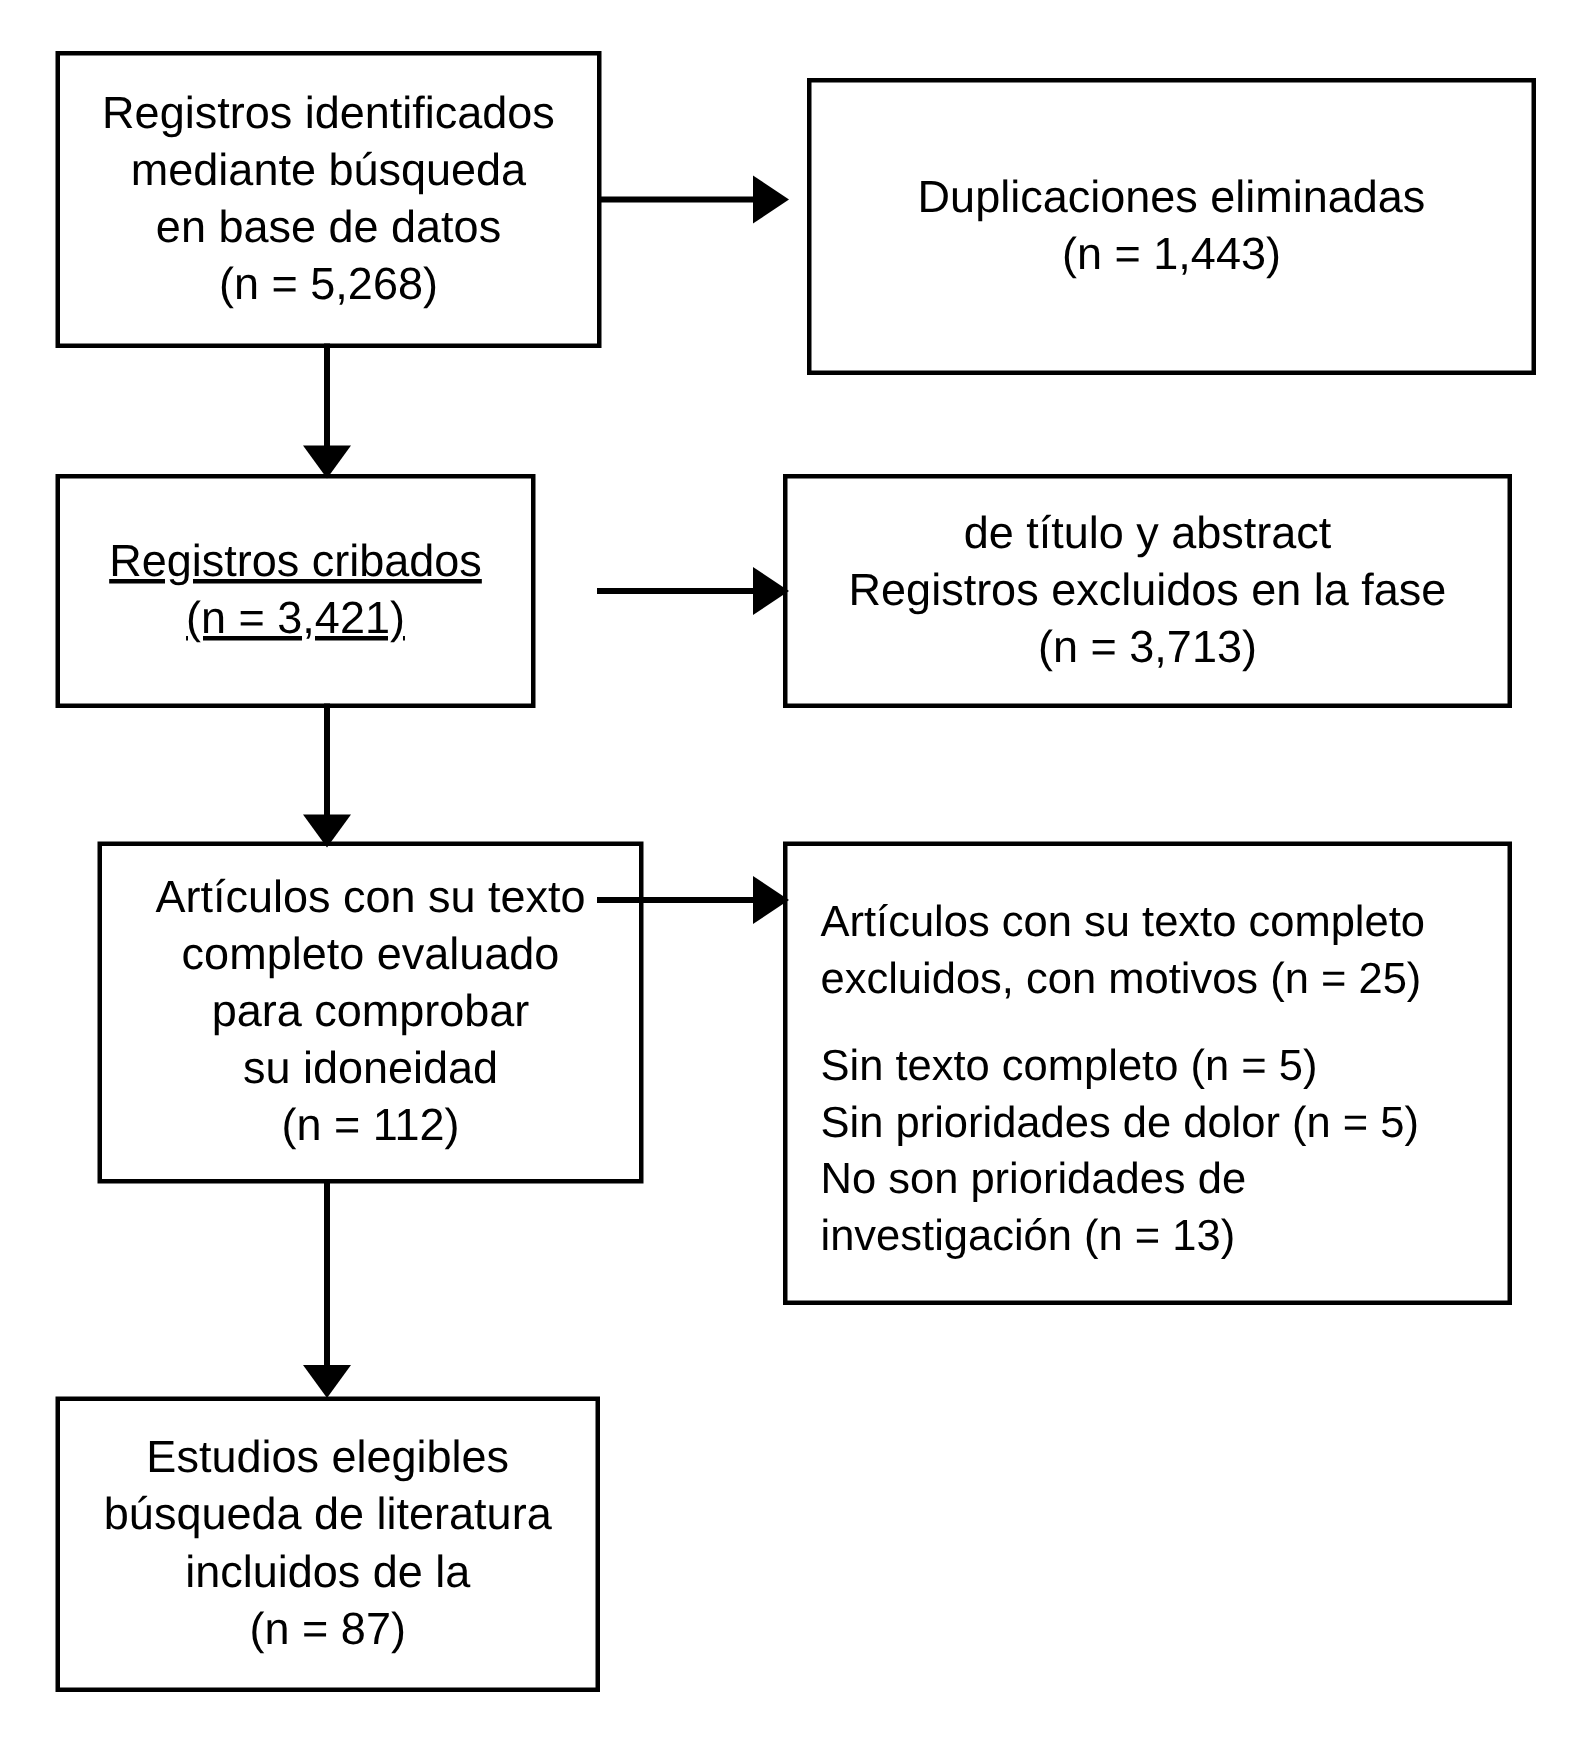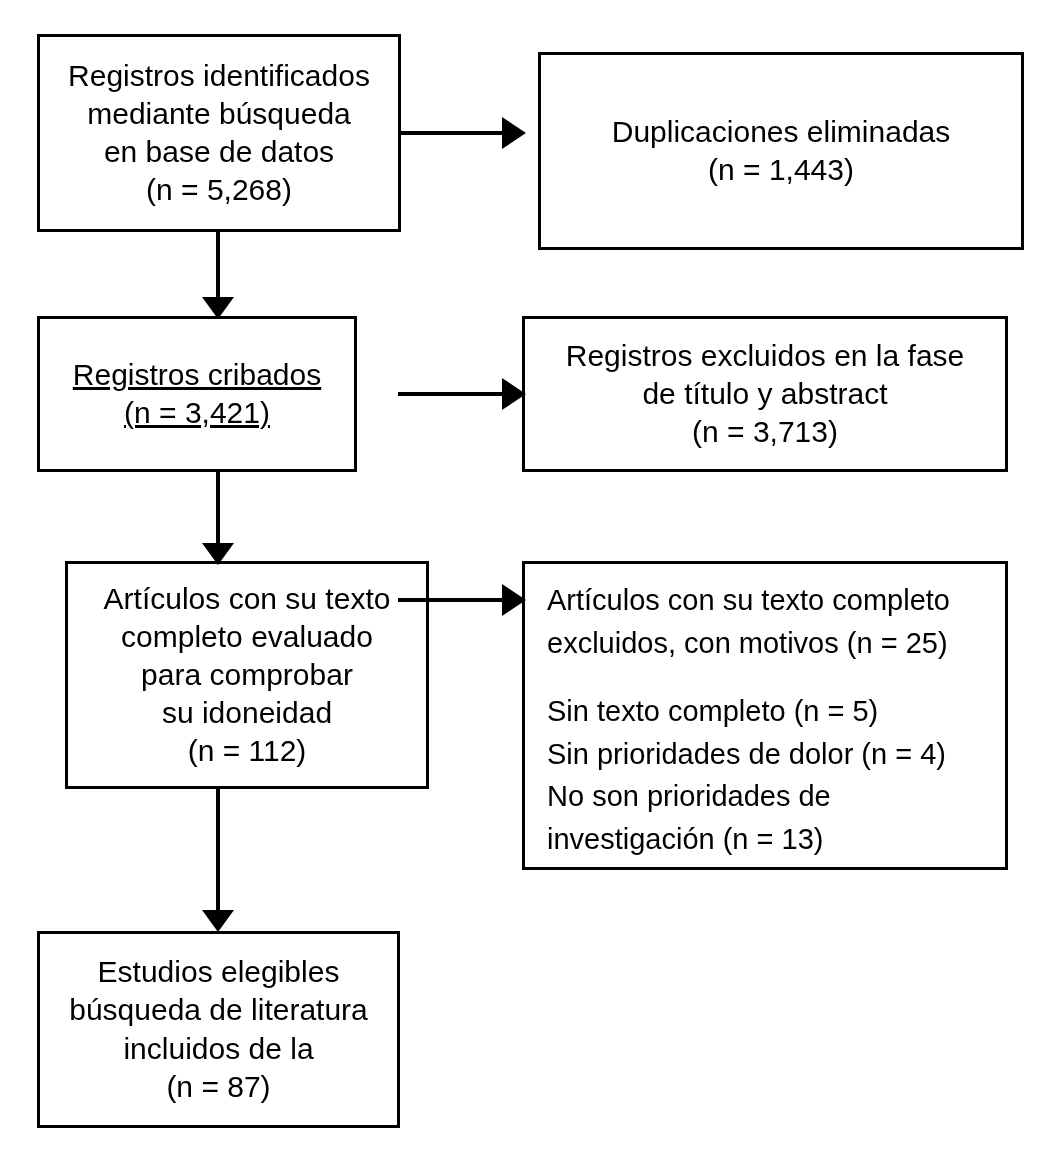--- a/index.html
+++ b/index.html
@@ -36,21 +36,21 @@
     text-align: center;
     font-size: 30px;
     line-height: 1.27;
     white-space: nowrap;
   }
   .flow-box.align-left .line {
     text-align: left;
   }
   .flow-box.align-left {
     align-items: flex-start;
-    justify-content: space-between;
+    justify-content: center;
     padding: 18px 8px 8px 22px;
   }
   .flow-box.align-left .line {
     font-size: 29px;
     line-height: 1.30;
   }
   .line.spacer {
     height: 20px;
   }
 
@@ -94,39 +94,39 @@
     <span class="line">Duplicaciones eliminadas</span>
     <span class="line">(n = 1,443)</span>
   </div>
 
   <div class="flow-box" id="box-screened">
     <span class="line">Registros cribados</span>
     <span class="line">(n = 3,421)</span>
   </div>
 
   <div class="flow-box" id="box-excluded-ta">
+    <span class="line">de título y abstract</span>
     <span class="line">Registros excluidos en la fase</span>
-    <span class="line">de título y abstract</span>
     <span class="line">(n = 3,713)</span>
   </div>
 
   <div class="flow-box" id="box-fulltext">
     <span class="line">Artículos con su texto</span>
     <span class="line">completo evaluado</span>
     <span class="line">para comprobar</span>
     <span class="line">su idoneidad</span>
     <span class="line">(n = 112)</span>
   </div>
 
   <div class="flow-box align-left" id="box-excluded-ft">
     <span class="line">Artículos con su texto completo</span>
     <span class="line">excluidos, con motivos (n = 25)</span>
     <span class="line spacer"></span>
     <span class="line">Sin texto completo (n = 5)</span>
-    <span class="line">Sin prioridades de dolor (n = 4)</span>
+    <span class="line">Sin prioridades de dolor (n = 5)</span>
     <span class="line">No son prioridades de</span>
     <span class="line">investigación (n = 13)</span>
   </div>
 
   <div class="flow-box" id="box-included">
     <span class="line">Estudios elegibles</span>
     <span class="line">búsqueda de literatura</span>
     <span class="line">incluidos de la</span>
     <span class="line">(n = 87)</span>
   </div>

